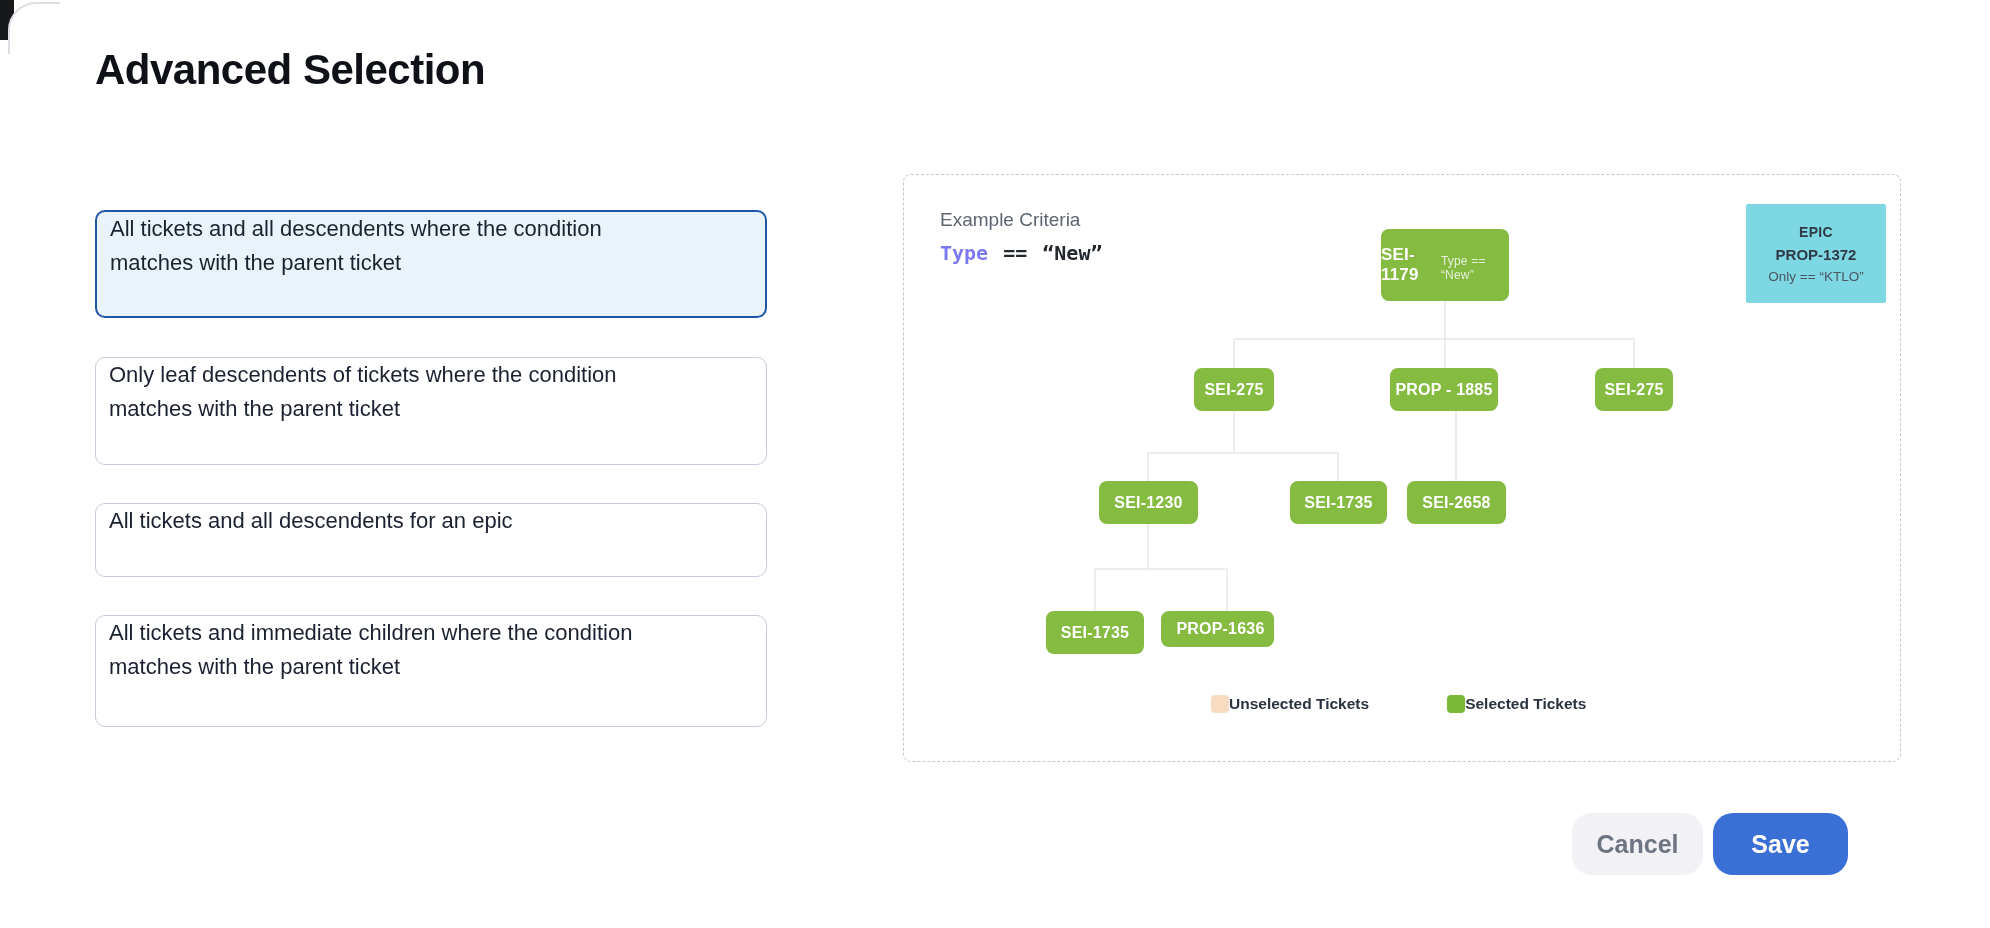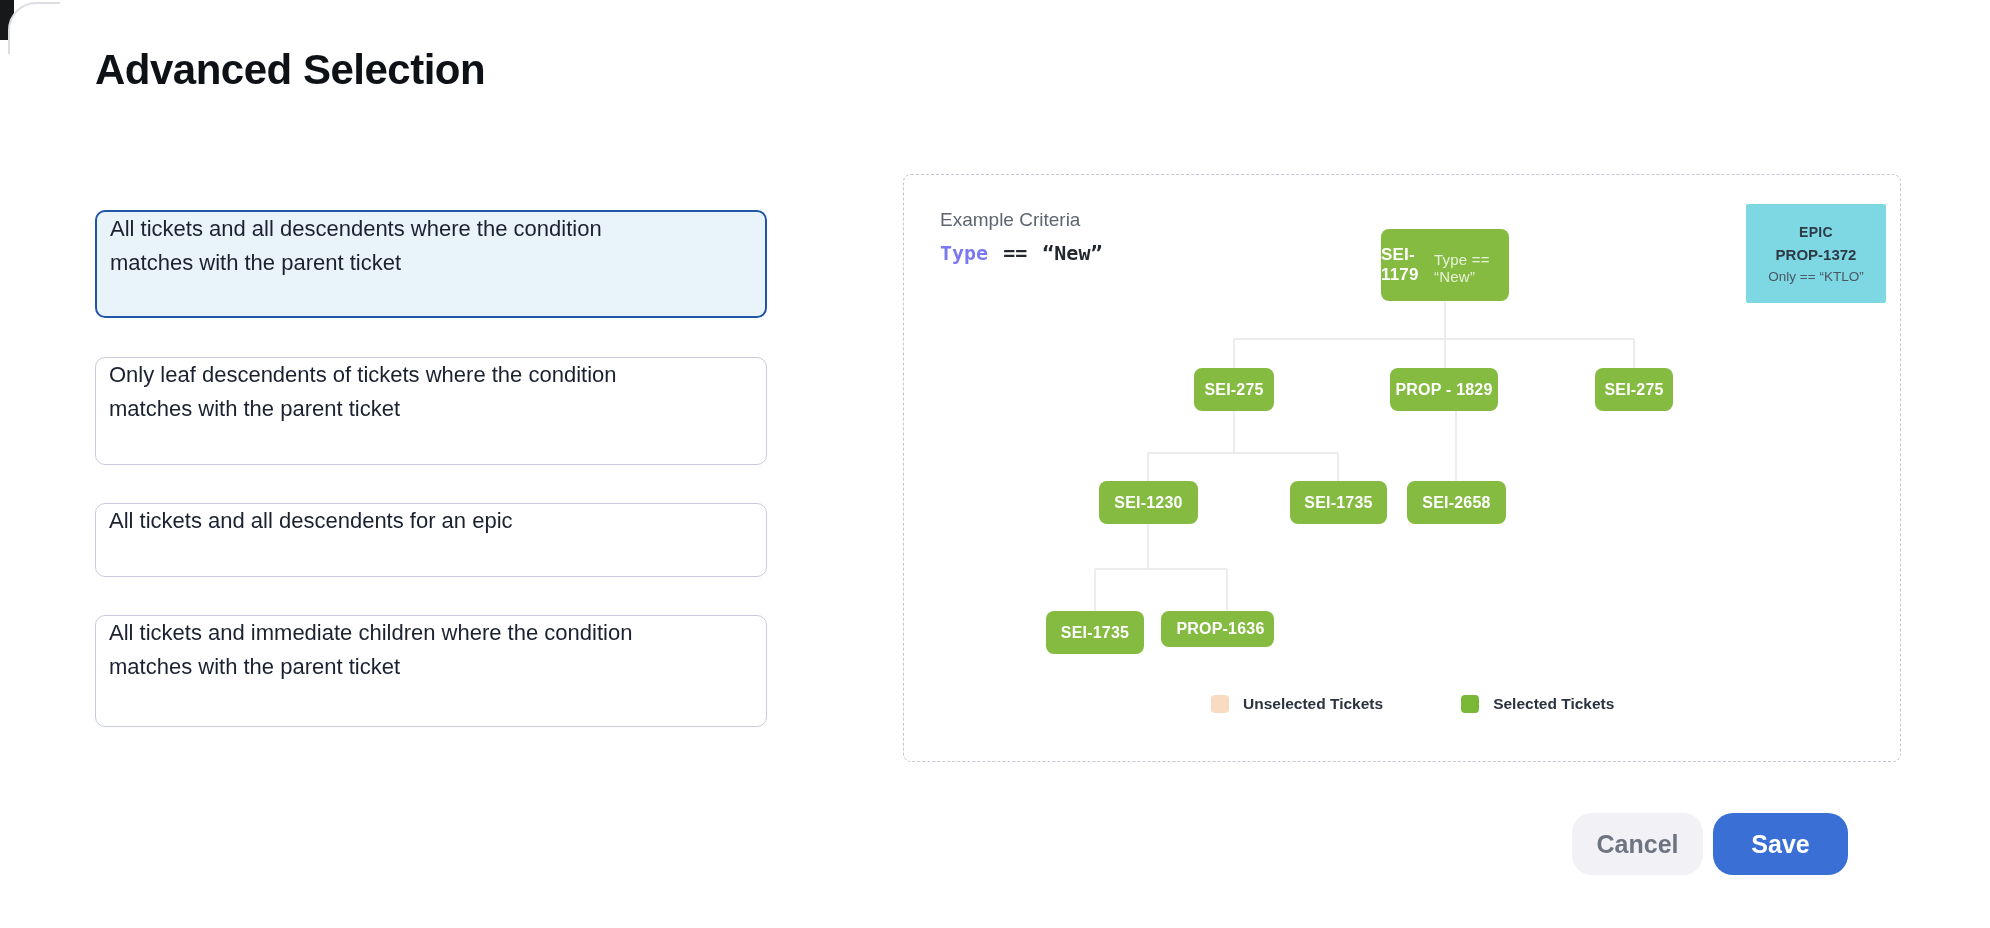--- a/index.html
+++ b/index.html
@@ -31,40 +31,40 @@
   .criteria-label { position:absolute; left:36px; top:34px; font-size:19px; color:#5d6570; }
   .criteria-expr { position:absolute; left:36px; top:66px; display:flex; gap:15px;
     font-family:"DejaVu Sans Mono", monospace; font-size:20px; font-weight:bold; color:#23272e; }
   .criteria-field { color:#7b79f1; }
 
   .connector-svg { position:absolute; left:0; top:0; width:998px; height:588px; }
 
   .tree-node { position:absolute; background:#84bb40; border-radius:8px; display:flex;
     flex-direction:row; align-items:center; justify-content:center;
     color:#ffffff; font-weight:bold; font-size:16px; letter-spacing:0.2px; }
-  .tree-node .node-sub { font-weight:normal; font-size:15px; color:rgba(255,255,255,0.8); margin-top:5px; }
+  .tree-node .node-sub { font-weight:normal; font-size:12px; color:rgba(255,255,255,0.8); margin-top:5px; }
   .node-root { left:477px; top:54px;  width:128px; height:72px; font-size:17px; }
   .node-0 { left:290px; top:193px; width:80px;  height:43px; }
   .node-1 { left:486px; top:193px; width:108px; height:43px; }
   .node-2 { left:691px; top:193px; width:78px;  height:43px; }
   .node-3 { left:195px; top:306px; width:99px;  height:43px; }
   .node-4 { left:386px; top:306px; width:97px;  height:43px; }
   .node-5 { left:503px; top:306px; width:99px;  height:43px; }
   .node-6 { left:142px; top:436px; width:98px;  height:43px; }
   .node-7 { left:257px; top:436px; width:113px; height:36px;padding-left:6px; }
 
   .epic-card { position:absolute; left:842px; top:29px; width:140px; height:99px;
     background:#7ed8e3; border-radius:2px; display:flex; flex-direction:column;
     align-items:center; justify-content:center; gap:6px; }
   .epic-kind { font-size:14px; font-weight:bold; color:#2f3a47; letter-spacing:0.3px; }
   .epic-id   { font-size:15px; font-weight:bold; color:#2f3a47; }
   .epic-cond { font-size:13.5px; color:#4b5663; }
 
   .legend { position:absolute; left:307px; top:520px; display:flex; gap:78px; }
-  .legend-item { display:flex; align-items:center; gap:14px; }
+  .legend-item { display:flex; align-items:center; }
   .legend-swatch { width:18px; height:18px; border-radius:4px; }
   .swatch-unselected { background:#f8dcc2; }
   .swatch-selected { background:#7cb838; }
   .legend-text { font-size:15.5px; font-weight:bold; color:#2b3240; }
 
   
   .btn { position:absolute; top:813px; height:62px; border:none; border-radius:20px;
     font-family:"Liberation Sans", sans-serif; font-size:25px; font-weight:bold; cursor:pointer; }
   .btn-cancel { left:1572px; width:131px; background:#f1f1f6; color:#6e7482; }
   .btn-save   { left:1691px; width:135px; background:#3a70d6; color:#ffffff;margin-left:22px; }
@@ -112,21 +112,21 @@
     </svg>
 
     <div class="tree-node node-root">
       <span>SEI-1179</span>
       <span class="node-sub">Type == “New”</span>
     </div>
     <div class="tree-node node-0">
       <span>SEI-275</span>
     </div>
     <div class="tree-node node-1">
-      <span>PROP - 1829</span>
+      <span>PROP - 1885</span>
     </div>
     <div class="tree-node node-2">
       <span>SEI-275</span>
     </div>
     <div class="tree-node node-3">
       <span>SEI-1230</span>
     </div>
     <div class="tree-node node-4">
       <span>SEI-1735</span>
     </div>

